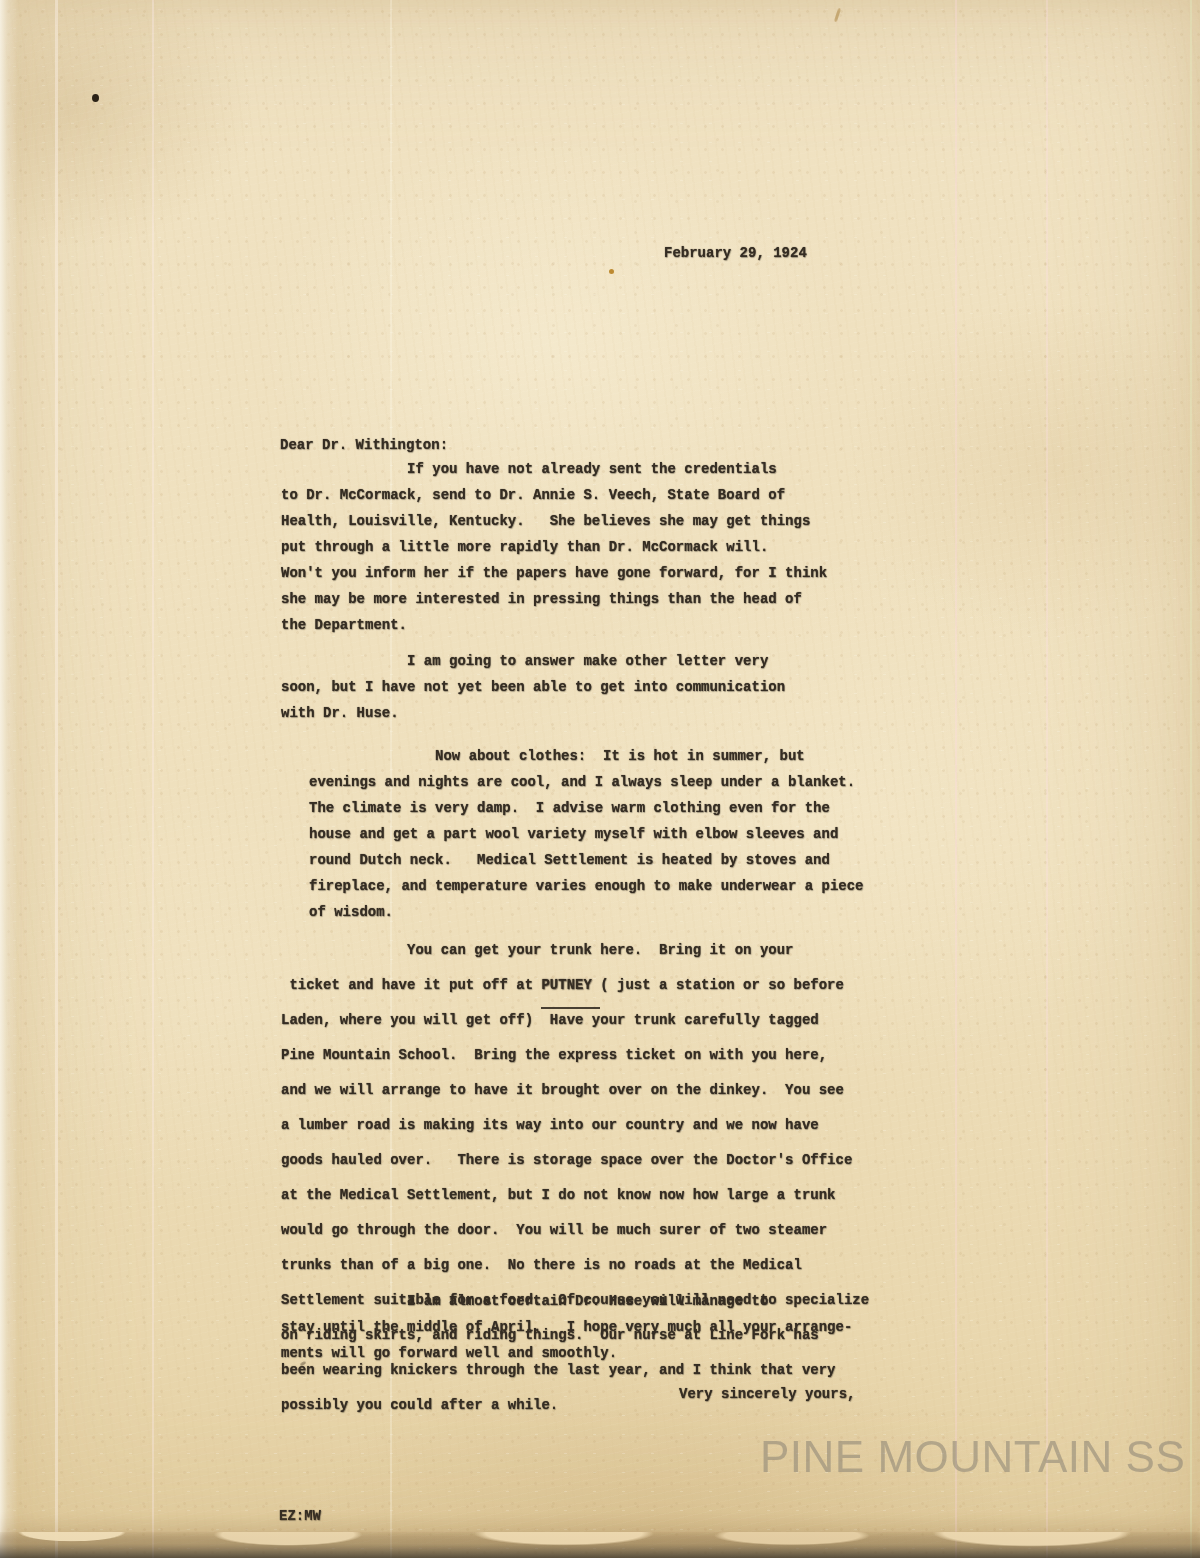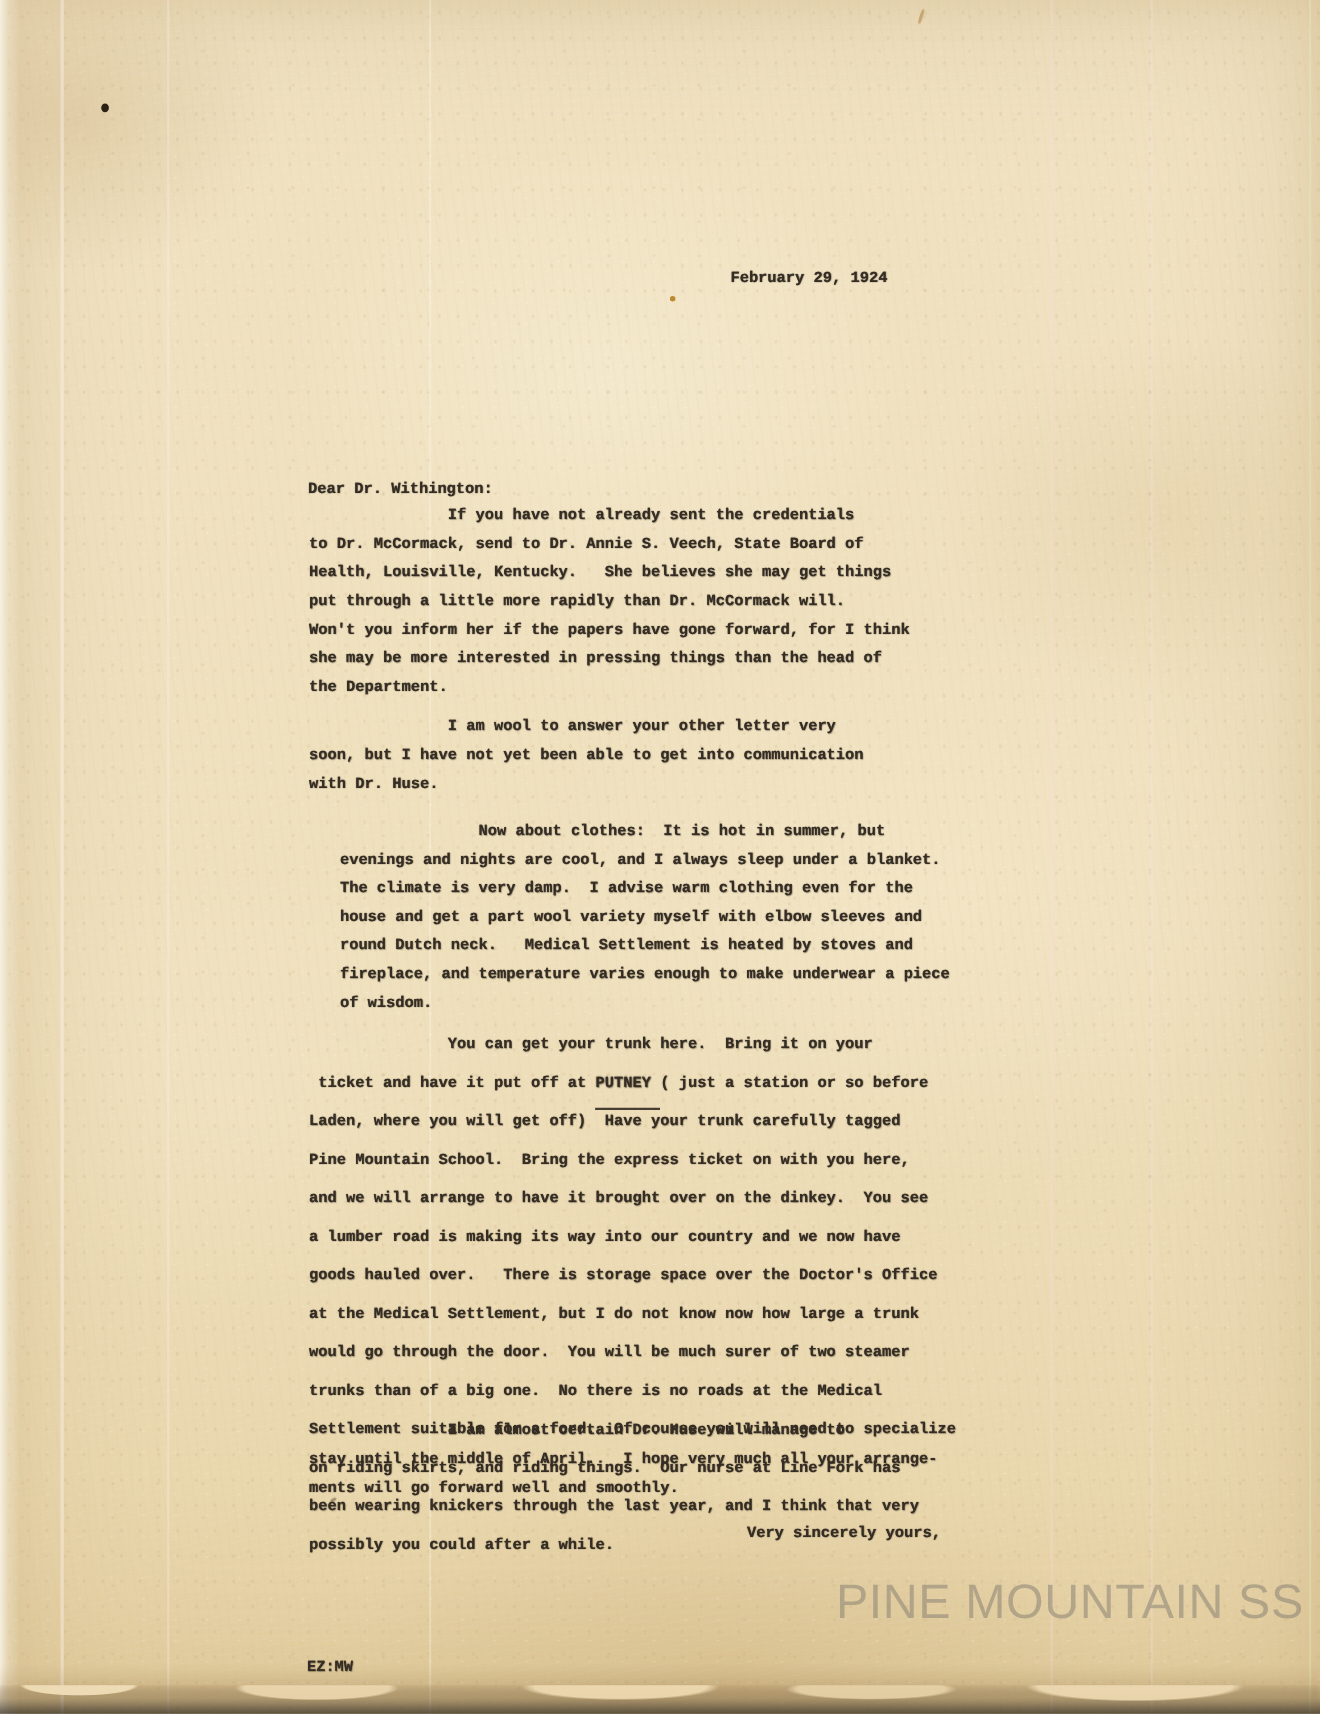--- a/index.html
+++ b/index.html
@@ -112,21 +112,21 @@
   <div class="typed" style="left:280px; top:432px;">Dear Dr. Withington:</div>
 
   <div class="typed" style="left:281px; top:456px;">               If you have not already sent the credentials
 to Dr. McCormack, send to Dr. Annie S. Veech, State Board of
 Health, Louisville, Kentucky.   She believes she may get things
 put through a little more rapidly than Dr. McCormack will.
 Won't you inform her if the papers have gone forward, for I think
 she may be more interested in pressing things than the head of
 the Department.</div>
 
-  <div class="typed" style="left:281px; top:648px;">               I am wool to answer your other letter very
+  <div class="typed" style="left:281px; top:648px;">               I am going to answer make other letter very
 soon, but I have not yet been able to get into communication
 with Dr. Huse.</div>
 
   <div class="typed" style="left:281px; top:743px;margin-left:28px;">               Now about clothes:  It is hot in summer, but
 evenings and nights are cool, and I always sleep under a blanket.
 The climate is very damp.  I advise warm clothing even for the
 house and get a part wool variety myself with elbow sleeves and
 round Dutch neck.   Medical Settlement is heated by stoves and
 fireplace, and temperature varies enough to make underwear a piece
 of wisdom.</div>

